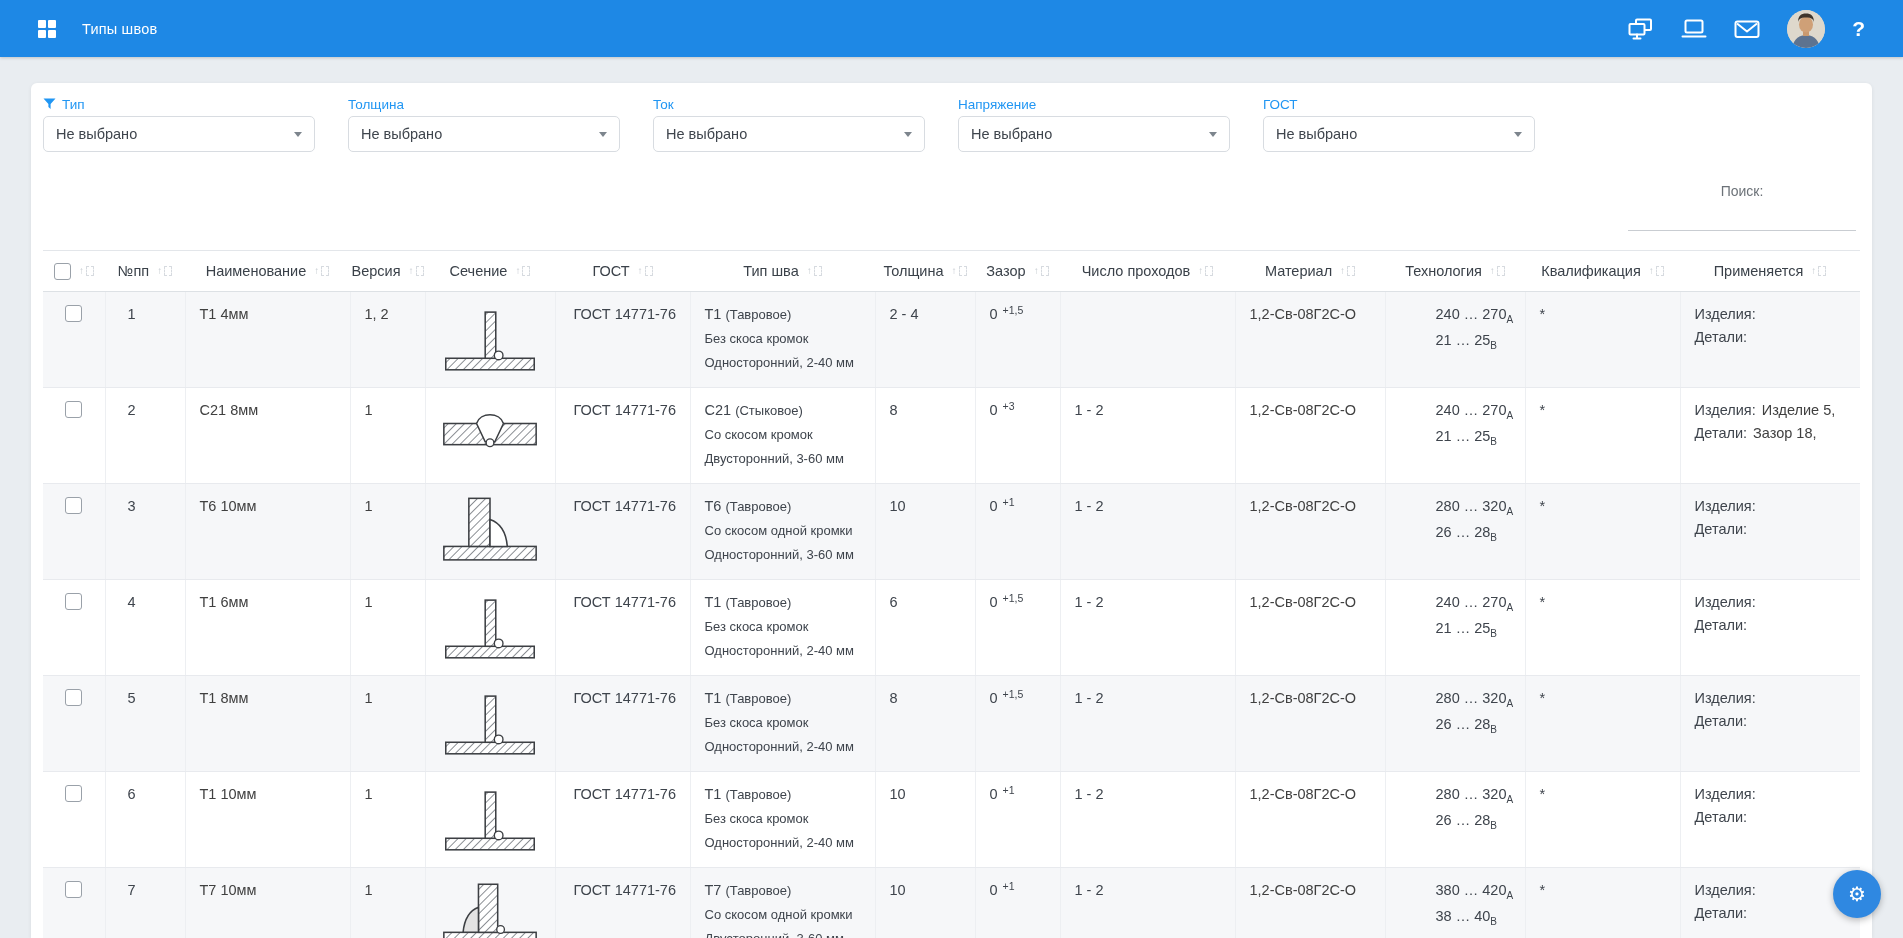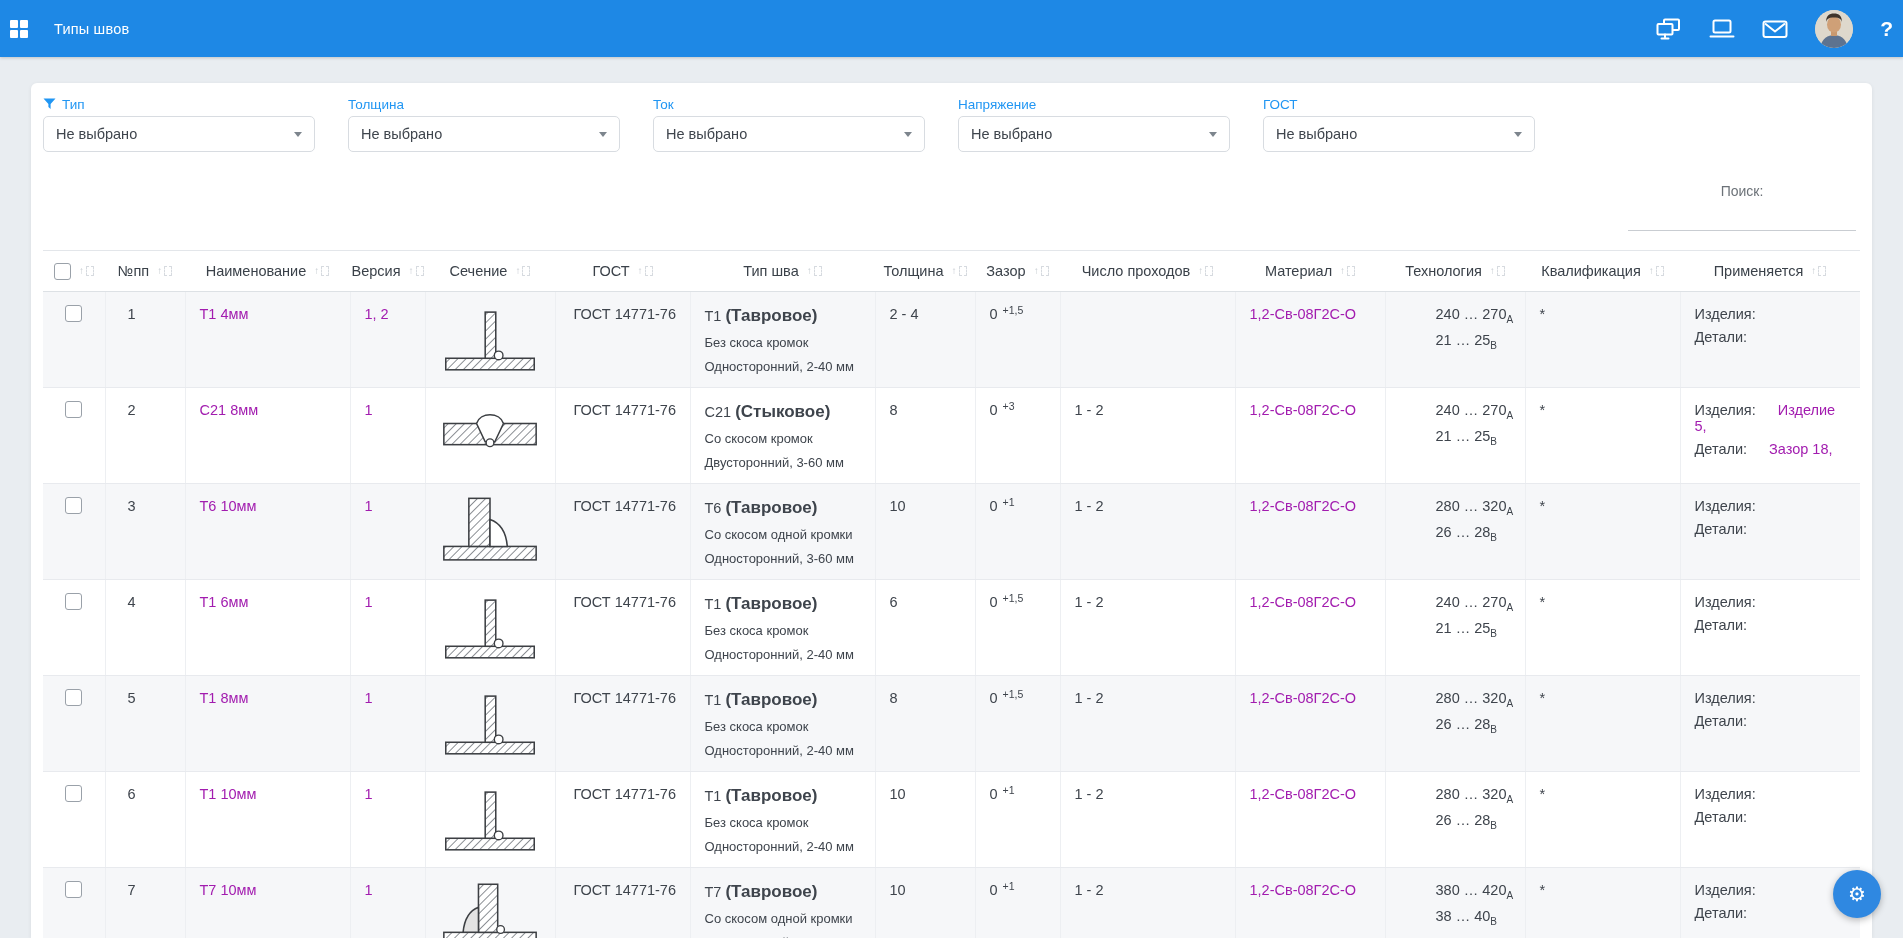--- a/index.html
+++ b/index.html
@@ -4,21 +4,21 @@
 <style>
   * { box-sizing: border-box; }
   html,body { margin:0; padding:0; }
   body {
     width:1903px; height:938px; position:relative; overflow:hidden;
     background:#e9edf1; font-family:"Liberation Sans", sans-serif; color:#3e444c;
   }
   
   .topbar {
     position:absolute; top:0; left:0; width:100%; height:57px;
-    background:#1e88e5; display:flex; align-items:center; padding:0 10px;
+    background:#1e88e5; display:flex; align-items:center; padding:0 38px;
     box-shadow:0 1px 3px rgba(0,0,0,.18); z-index:20;
   }
   .apps-grid { display:grid; grid-template-columns:8px 8px; grid-template-rows:8px 8px; gap:2px; cursor:pointer; }
   .apps-grid span { background:#fff; border-radius:1px; }
   .topbar-title { color:#fff; font-size:14.5px; margin-left:26px; letter-spacing:.2px; }
   .topbar-right { margin-left:auto; display:flex; align-items:center; gap:27px; }
   .tb-ic { display:flex; align-items:center; justify-content:center; cursor:pointer; }
   .avatar { width:38px; height:38px; border-radius:50%; overflow:hidden; background:#ded8cc; }
   .help-q { color:#fff; font-size:21px; font-weight:bold; cursor:pointer; line-height:1; }
   
@@ -60,38 +60,38 @@
   .th-inner { display:flex; align-items:center; justify-content:center; gap:8px; }
   .sort-ic { display:inline-flex; align-items:flex-start; gap:2px; cursor:pointer; }
   .sort-arrow { color:#c3c9cf; font-size:10px; line-height:10px; }
   .sort-box { width:8px; height:10px; border:1px dashed #d6dadf; border-radius:1px; }
   tbody td {
     border-bottom:1px solid #e8eaee; vertical-align:top; padding:14px 10px 0 14px;
     font-size:14.5px; color:#3e444c; height:96px;
   }
   tbody td + td { border-left:1px solid #edeff2; }
   tr.shade { background:#f6f7f9; }
-  .lnk { color:#a21caf; text-decoration:none; cursor:pointer; }
+  .lnk { color:#404040; text-decoration:none; cursor:pointer; }
   .c-check { text-align:center; padding:13px 0 0 0 !important; }
   input[type="checkbox"] {
     appearance:none; -webkit-appearance:none; width:17px; height:17px;
     border:1.5px solid #9aa1a9; border-radius:3px; background:#fff; margin:0; cursor:pointer;
   }
   .c-num { padding-left:22px !important; }
   .c-sec { text-align:center; padding:10px 4px 0 4px !important; }
   .section-svg { width:100px; height:76px; }
   .c-gost { white-space:nowrap; padding-left:18px !important; }
   .seam-l1 { margin-bottom:9px; }
-  .seam-kind { font-size:17px;font-weight:bold; }
+  .seam-kind { font-size:13px; }
   .seam-l2 { font-size:13px; margin-bottom:9px; }
   .gap-sup { font-size:10.5px; position:relative; top:-5px; margin-left:5px; }
   .c-tech div { margin-bottom:7px; white-space:nowrap;margin-left:36px; }
   .c-tech sub { font-size:10px; }
   .c-apply div { margin-bottom:7px; }
-  .apply-label { margin-right:22px; }
+  .apply-label { margin-right:6px; }
   
   .fab {
     position:absolute; right:22px; bottom:20px; width:48px; height:48px; border-radius:50%;
     background:#2f88e1; color:#fff; display:flex; align-items:center; justify-content:center;
     font-size:20px; box-shadow:0 2px 7px rgba(0,0,0,.28); cursor:pointer; z-index:30;
   }
 </style>
 </head>
 <body>
 

